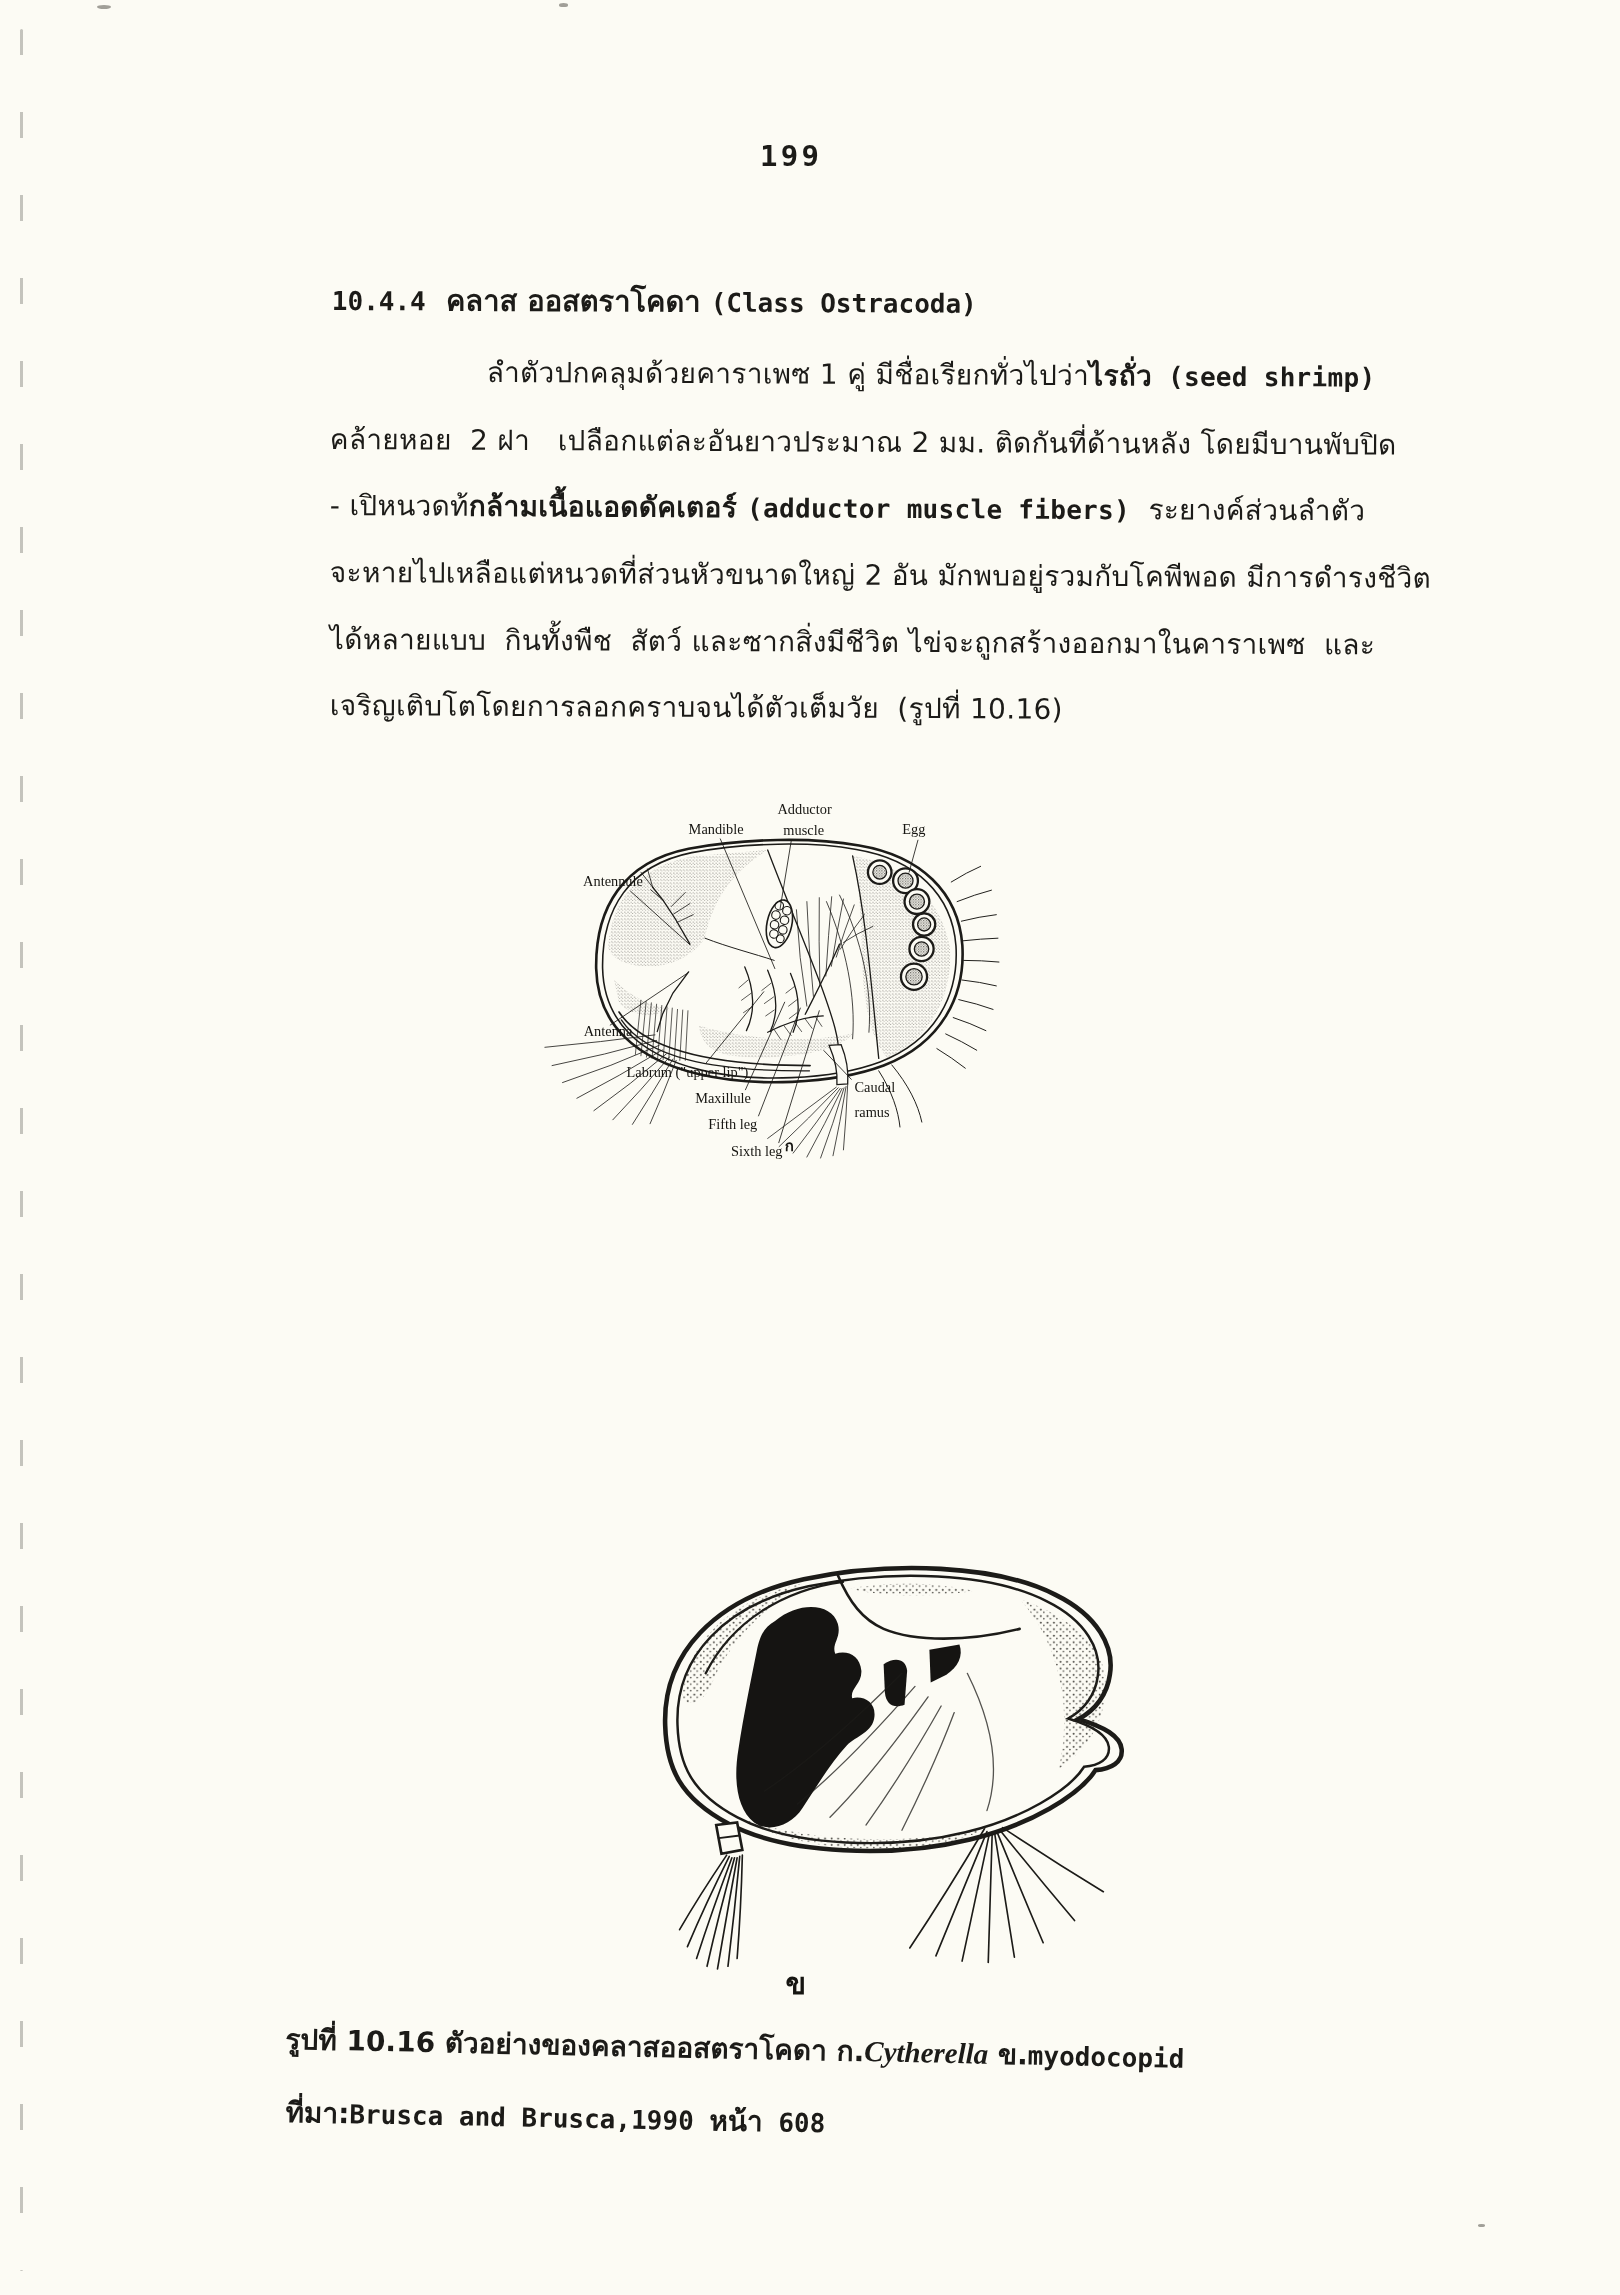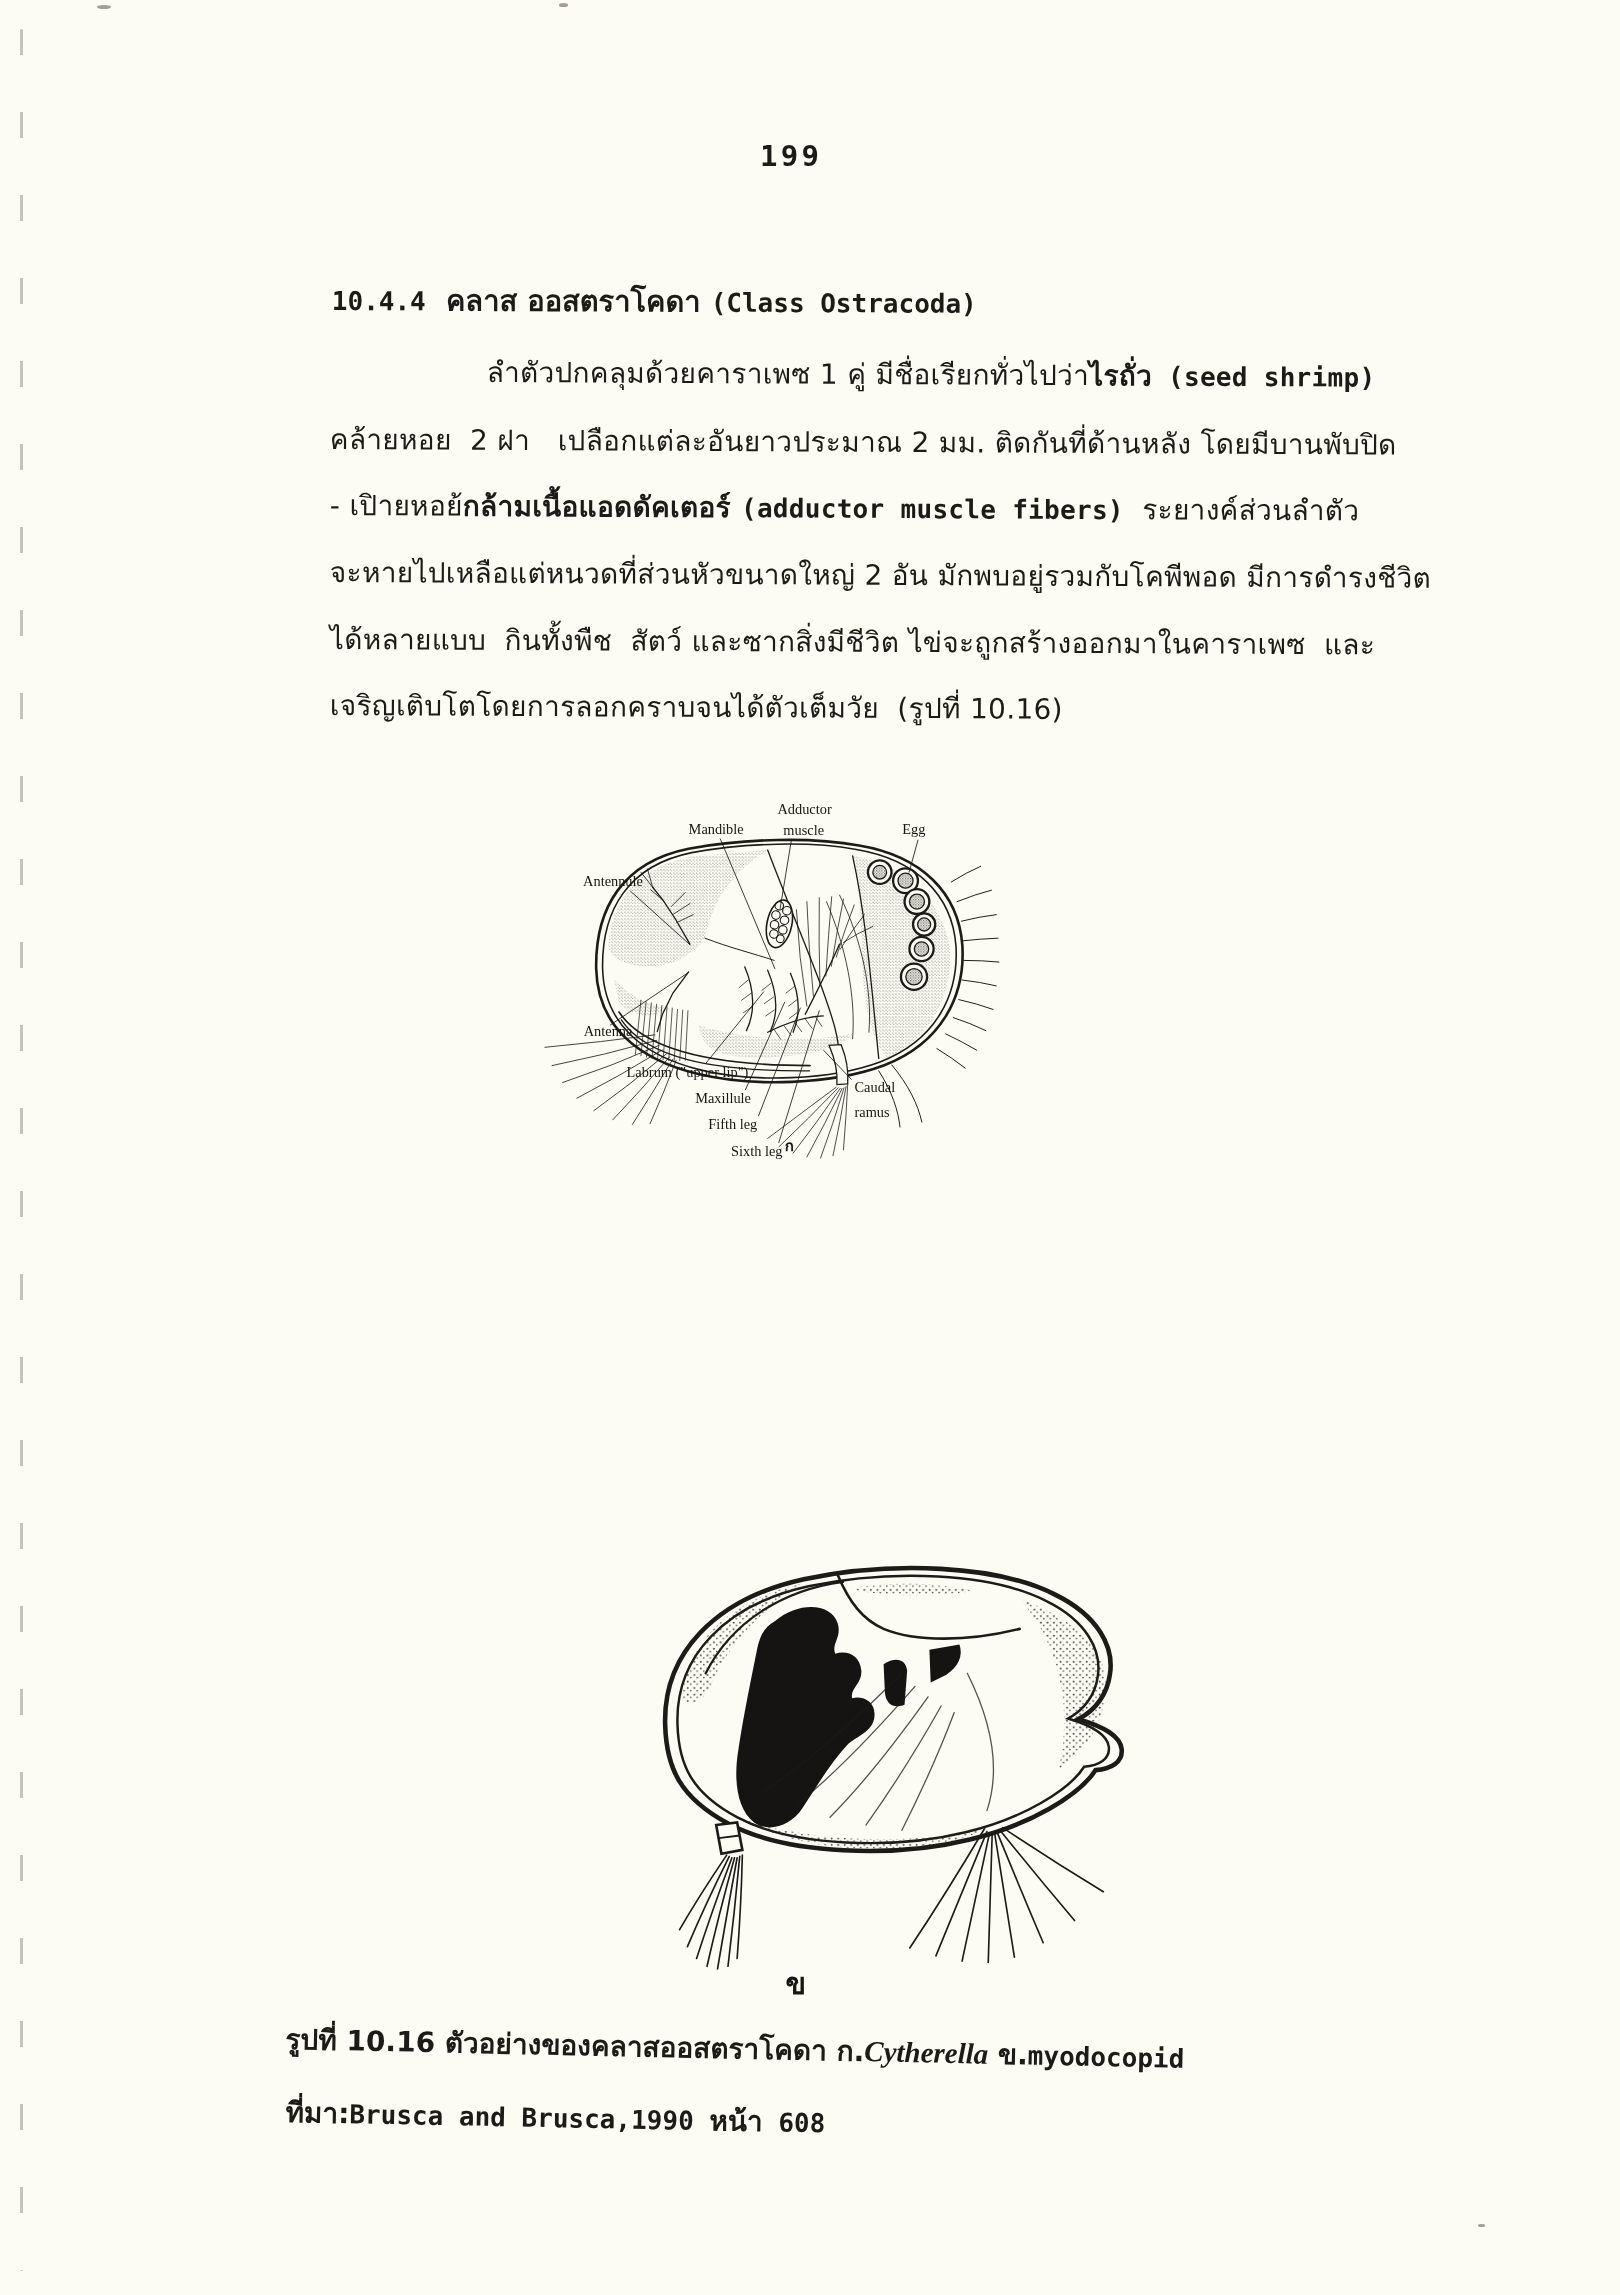--- a/index.html
+++ b/index.html
@@ -55,21 +55,21 @@
   <div class="speck" style="left:1478px;top:2224px;width:7.2px;height:2.6px;"></div>
 
   <div class="pagenum">199</div>
 
   <div class="heading"><span class="lat">10.4.4</span><span class="tb">  คลาส ออสตราโคดา </span><span class="lat">(Class Ostracoda)</span></div>
 
   <div class="bodyline" style="left:487px;top:353px;"><span>ลำตัวปกคลุมด้วยคาราเพซ 1 คู่ มีชื่อเรียกทั่วไปว่า</span><span class="tb">ไรถั่ว</span><span class="lat"> (seed shrimp)</span></div>
 
   <div class="bodyline" style="left:330px;top:420px;"><span>คล้ายหอย  2 ฝา   เปลือกแต่ละอันยาวประมาณ 2 มม. ติดกันที่ด้านหลัง โดยมีบานพับปิด</span></div>
 
-  <div class="bodyline" style="left:330px;top:486px;"><span>- เปิายหอย้</span><span class="tb">กล้ามเนื้อแอดดัคเตอร์ </span><span class="lat">(adductor muscle fibers)</span><span>  ระยางค์ส่วนลำตัว</span></div>
+  <div class="bodyline" style="left:330px;top:486px;"><span>- เปิหนวดท้</span><span class="tb">กล้ามเนื้อแอดดัคเตอร์ </span><span class="lat">(adductor muscle fibers)</span><span>  ระยางค์ส่วนลำตัว</span></div>
 
   <div class="bodyline" style="left:330px;top:553px;"><span>จะหายไปเหลือแต่หนวดที่ส่วนหัวขนาดใหญ่ 2 อัน มักพบอยู่รวมกับโคพีพอด มีการดำรงชีวิต</span></div>
 
   <div class="bodyline" style="left:330px;top:620px;"><span>ได้หลายแบบ  กินทั้งพืช  สัตว์ และซากสิ่งมีชีวิต ไข่จะถูกสร้างออกมาในคาราเพซ  และ</span></div>
 
   <div class="bodyline" style="left:330px;top:686px;"><span>เจริญเติบโตโดยการลอกคราบจนได้ตัวเต็มวัย  (รูปที่ 10.16)</span></div>
 
   <svg class="figsvg" style="left:392px;top:784px;" width="980" height="784" viewBox="600 1200 2100 2400">
     <svg x="600" y="1200" width="1500" height="1200" viewBox="600 1200 1500 1200">
     <defs>

